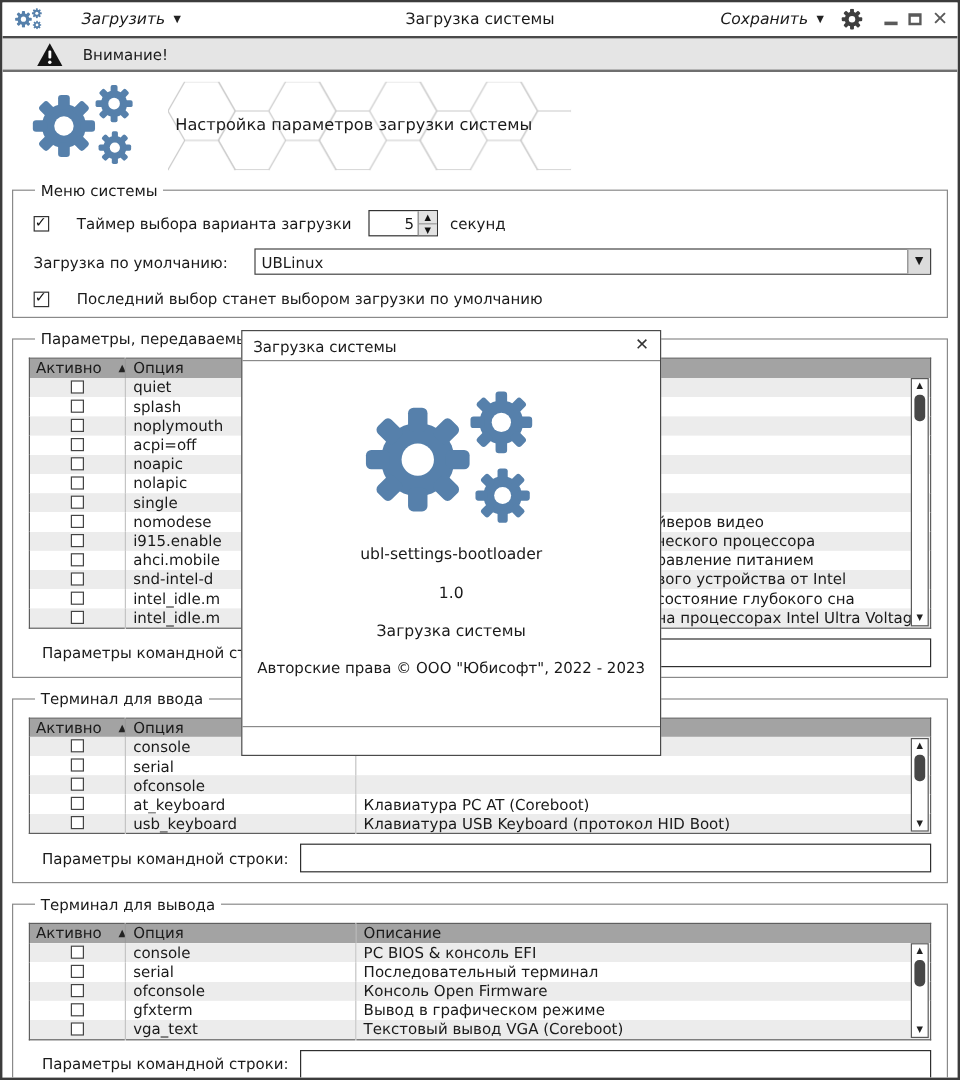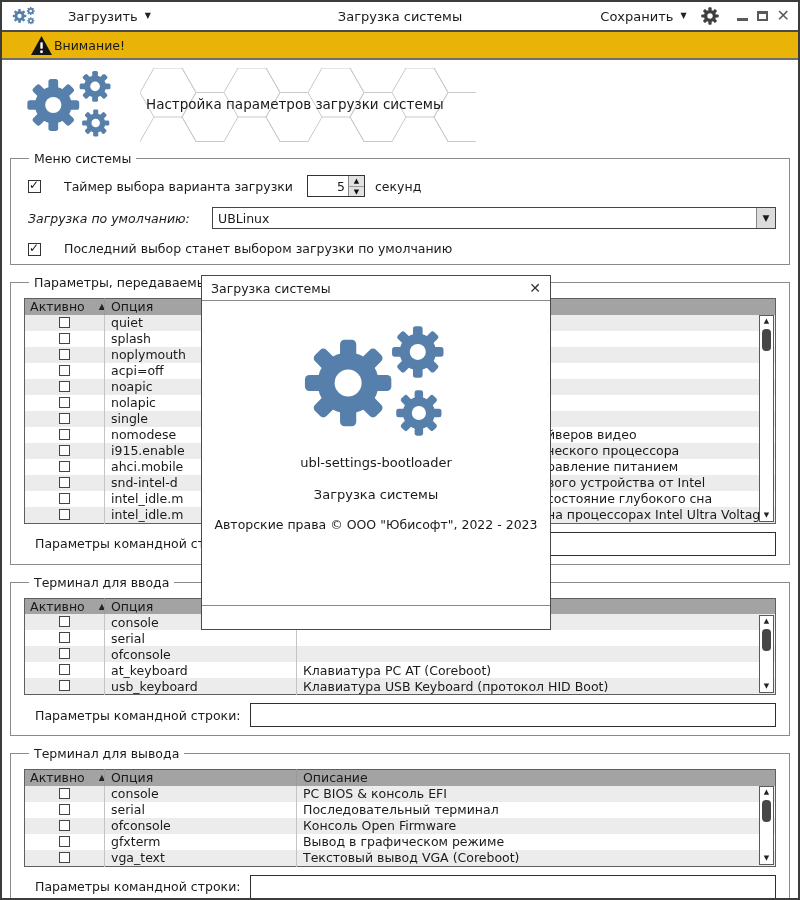--- a/index.html
+++ b/index.html
@@ -6,33 +6,33 @@
   html,body { background:#e8e8e8; }
   body { font-family:"DejaVu Sans", sans-serif; color:#1a1a1a; }
   .window { position:relative; width:800px; height:900px; background:#fff;
             border:2px solid #3c3c3c; overflow:hidden; }
 
   
   .titlebar { height:30px; display:flex; align-items:center; padding:0 8px;
               border-bottom:2px solid #4a4a4a; position:relative; background:#fff; }
   .tb-left, .tb-right { display:flex; align-items:center; gap:8px; }
   .tb-right { margin-left:auto;justify-content:flex-end; }
-  .menu-btn { display:flex; align-items:center; gap:7px; font-size:13px; padding:4px 6px; cursor:default; }
+  .menu-btn { display:flex; align-items:center; gap:7px; font-size:13px; padding:4px 6px; cursor:default;font-style:italic; }
   .caret { font-size:8px; color:#222; line-height:1; }
   .win-title { position:absolute; left:0; right:0; text-align:center; font-size:13px; pointer-events:none; }
   .appicon { margin-left:2px; margin-right:18px; }
   .winbtns { display:flex; align-items:center; gap:9px; margin-left:10px; }
   .wb-min { width:11px; height:3px; background:#5a5a5a; margin-top:6px; }
   .wb-max { width:11px; height:10px; border:2px solid #5a5a5a; border-top:3px solid #5a5a5a; }
   .wb-close { font-size:16px; color:#5a5a5a; line-height:1; }
   .gear-btn { display:flex; align-items:center; color:#3f3f3f; }
 
   
-  .warnbar { height:28px; background:#eab308; border-bottom:2px solid #6f6f6f;
-             display:flex; align-items:center; gap:1px; padding:0 26px 0 28px; }
+  .warnbar { height:28px; background:#e5e5e5; border-bottom:2px solid #6f6f6f;
+             display:flex; align-items:center; gap:16px; padding:0 26px 0 28px; }
   .warnbar span { font-size:12.5px; }
 
   
   .banner { height:80px; margin-top:5px; position:relative; display:flex; align-items:center; }
   .biglogo { margin-left:22px; color:#5680ab; }
   .hexwrap { position:relative; margin-left:24px; width:336px; height:74px; }
   .hexwrap svg.hexbg { position:absolute; inset:0; }
   .hextitle { position:absolute; left:6px; top:28px; font-size:13.5px; }
 
   
@@ -45,21 +45,21 @@
   .cbx { width:13px; height:13px; border:1.5px solid #333; background:#fff; position:relative; flex:0 0 auto; }
   .cbx.checked::after { content:"✓"; position:absolute; left:0px; top:-3px; font-size:12px; font-weight:bold; color:#111; }
   .lbl { font-size:12.5px; margin-left:23px; }
   .spin { display:flex; margin-left:14px; width:58px; height:22px; border:1.5px solid #333; background:#fff; }
   .spin-val { flex:1; font-size:12.5px; text-align:right; padding:3px 3px 0 0; }
   .spin-btns { width:16px; border-left:1px solid #888; background:#e2e2e2; display:flex; flex-direction:column; }
   .spin-up, .spin-dn { flex:1; font-size:7px; color:#111; text-align:center; line-height:10px; }
   .spin-up { border-bottom:1px solid #999; }
   .unit { font-size:12.5px; margin-left:10px; }
   .row2 { display:flex; align-items:center; margin:8px 0 0 0; height:24px; }
-  .row2 .lbl { margin-left:4px; width:184px;font-style:italic; }
+  .row2 .lbl { margin-left:4px; width:184px; }
   .combo { flex:1; height:22px; border:1.5px solid #444; background:#fff; display:flex; align-items:center; }
   .combo-val { flex:1; font-size:12.5px; padding-left:5px; }
   .combo-btn { width:19px; align-self:stretch; background:#dcdcdc; border-left:1px solid #888;
                display:flex; align-items:center; justify-content:center; font-size:9px; color:#1a1a1a; }
   .row3 { display:flex; align-items:flex-end; margin:8px 0 0 4px; height:18px; }
 
   
   .tblwrap { position:relative; margin-top:6px; }
   table.tbl { width:100%; border-collapse:collapse; table-layout:fixed; border:1px solid #5f5f5f; }
   .tbl th { height:16px; background:#a3a3a3; font-weight:normal; font-size:12.5px; text-align:left;
@@ -466,19 +466,20 @@
   <div class="dialog">
     <div class="dlg-title">
       <span class="dlg-title-text">Загрузка системы</span>
       <span class="dlg-close">✕</span>
     </div>
     <div class="dlg-body">
       <svg class="dlg-logo" width="150" height="120">
           <use href="#gears-logo"></use>
         </svg>
       <div class="dlg-app">ubl-settings-bootloader</div>
+      <div class="dlg-ver">1.0</div>
       <div class="dlg-desc">Загрузка системы</div>
       <div class="dlg-copy">Авторские права © ООО "Юбисофт", 2022 - 2023</div>
     </div>
     <div class="dlg-footer"></div>
   </div>
 
 </div>
 
 </body></html>

